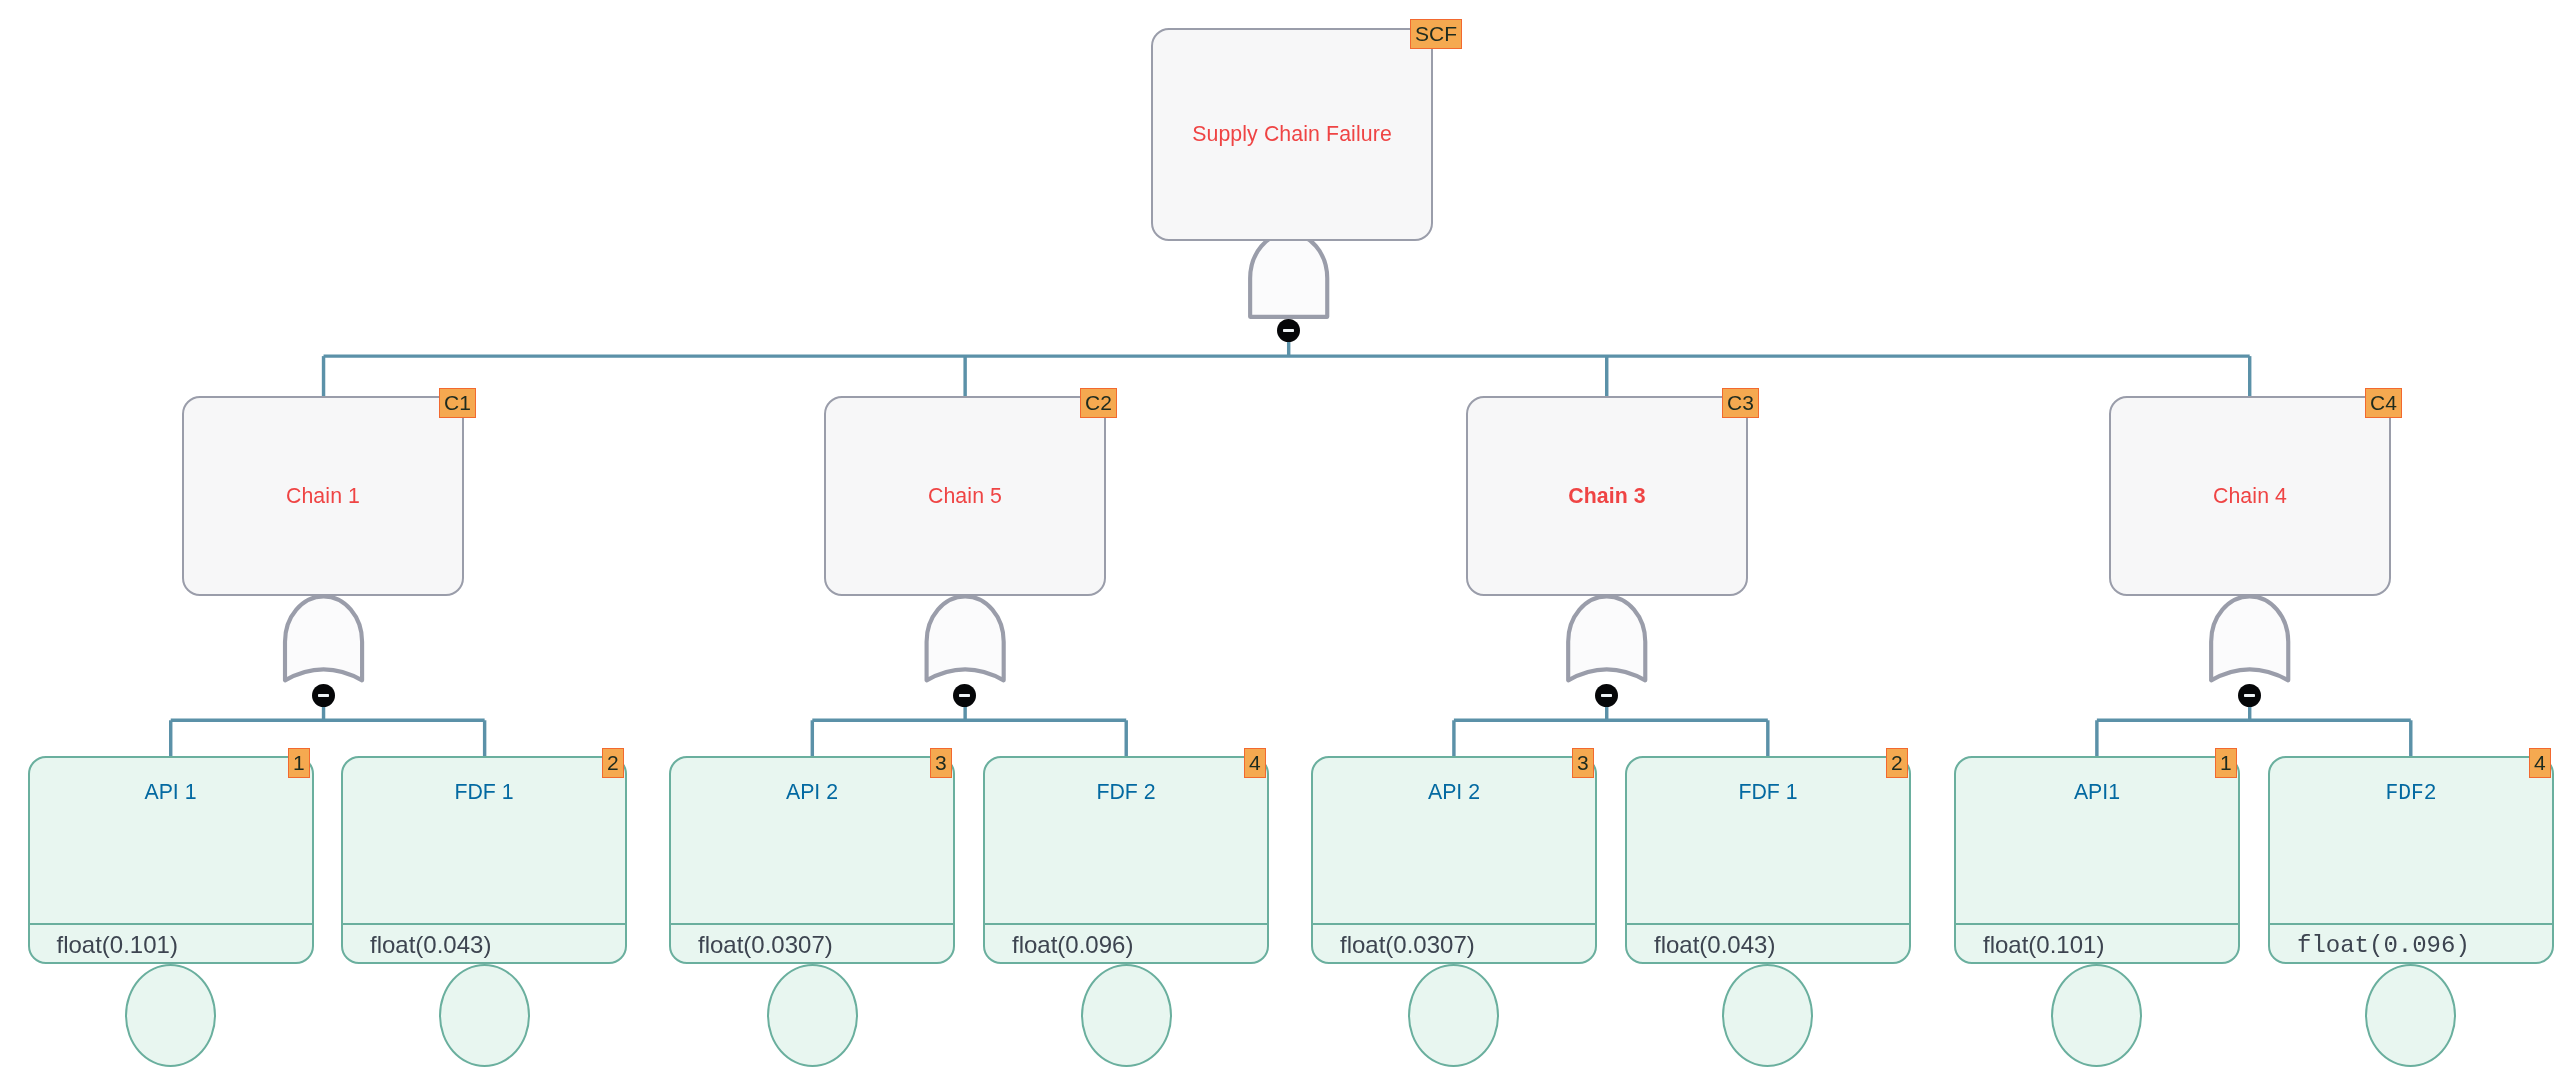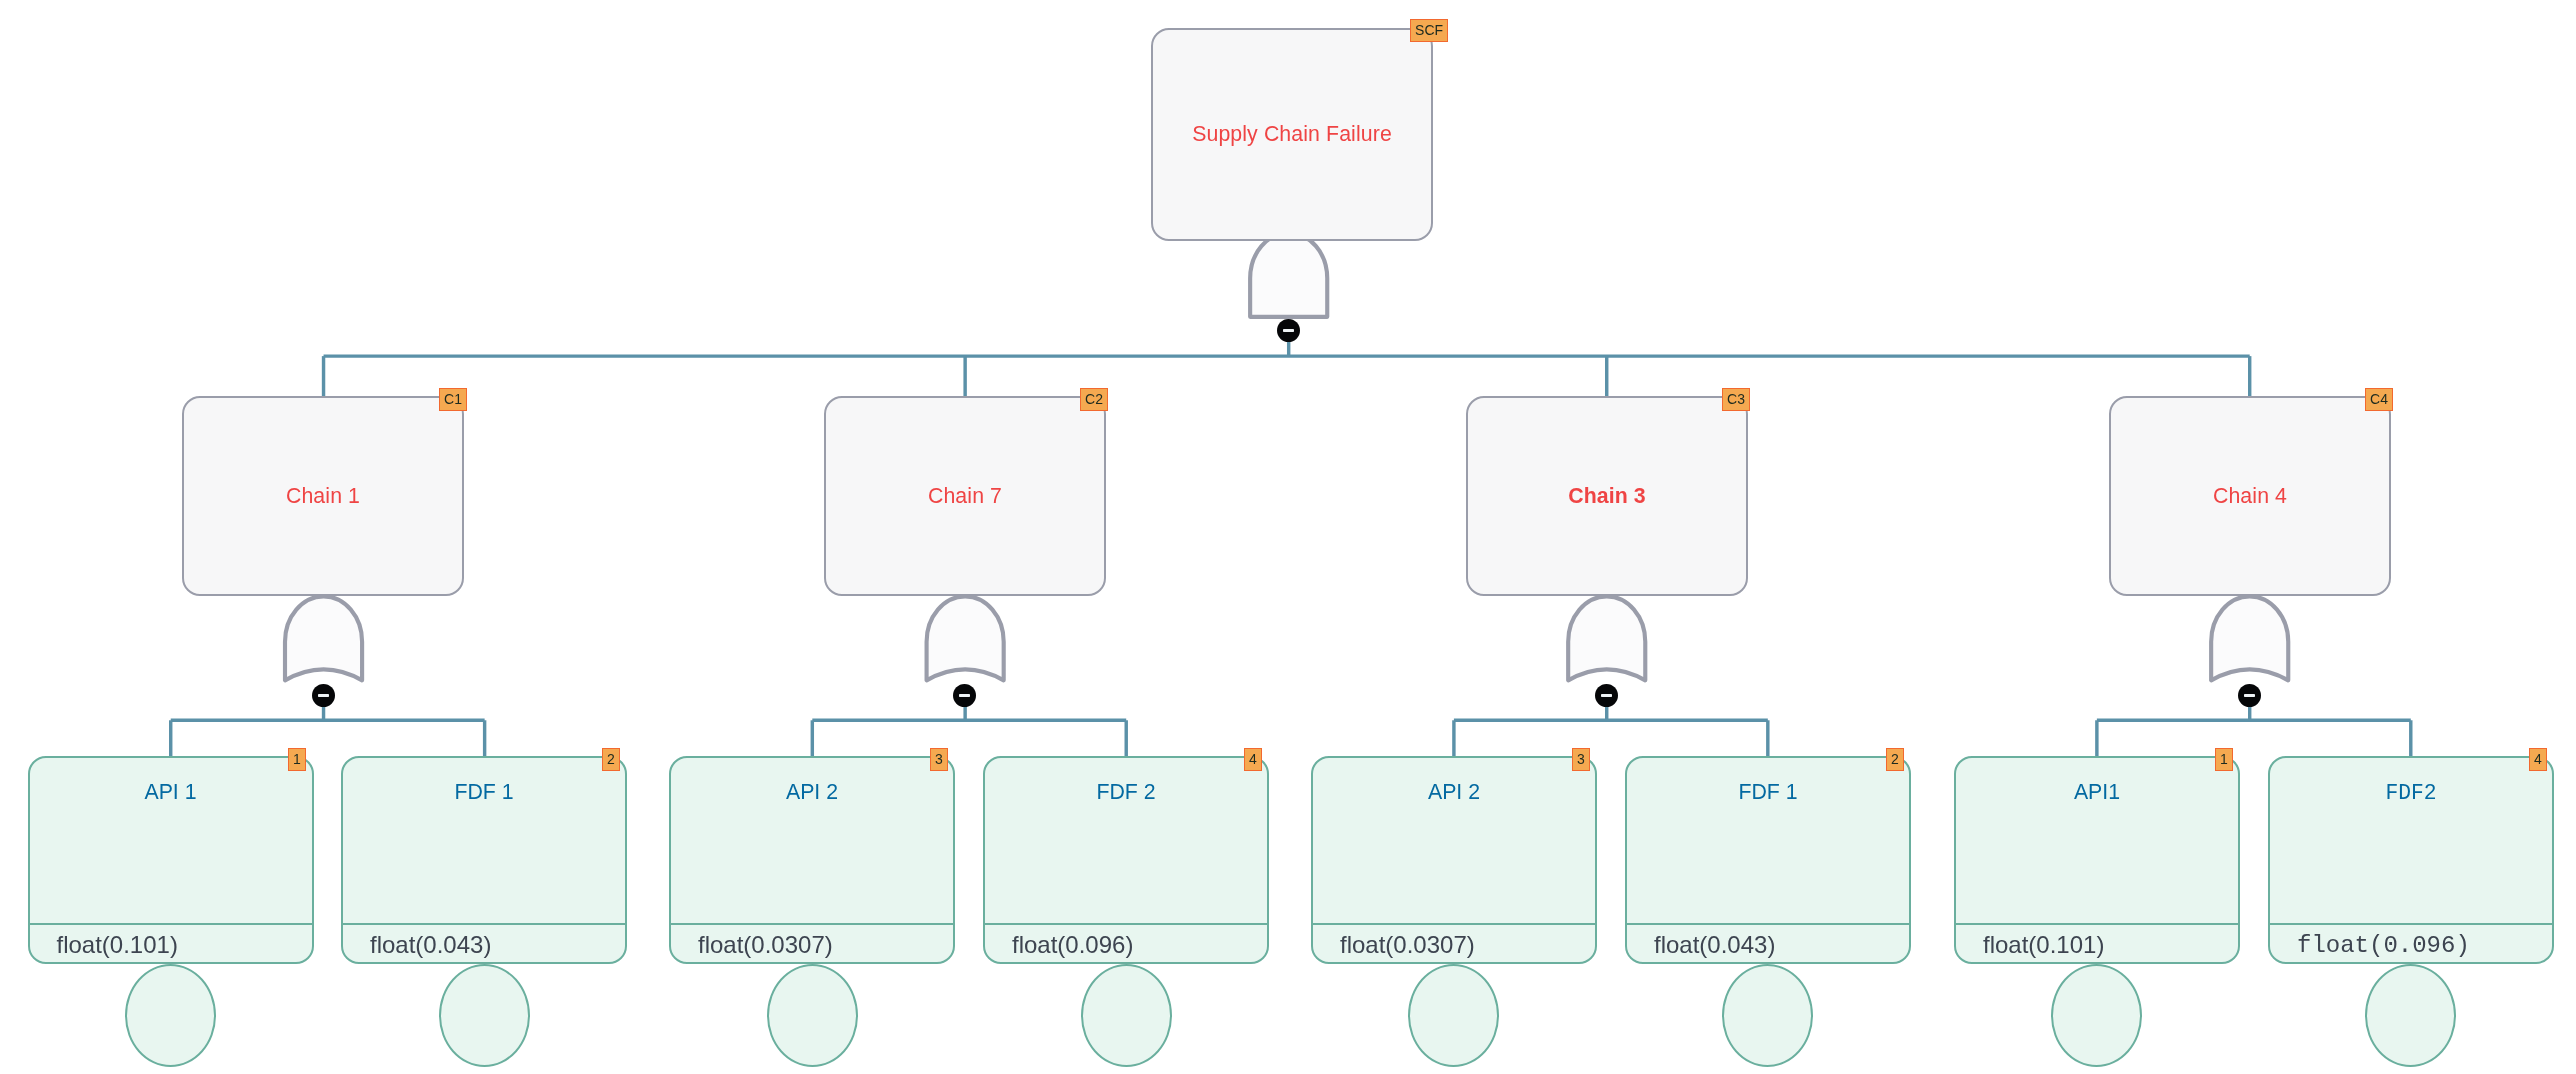--- a/index.html
+++ b/index.html
@@ -81,21 +81,21 @@
     color: #3d4450;
     white-space: nowrap;
   }
 
   
   .badge {
     position: absolute;
     background: #f5a950;
     border: 1.4px solid #f2692f;
     color: #1d2b1f;
-    font-size: 14px;
+    font-size: 21px;
     line-height: 1;
     padding: 3.4px 4.1px 4.1px 4.1px;
     white-space: nowrap;
     z-index: 6;
     font-weight: 500;
   }
 
   
   .collapse-btn {
     position: absolute;
@@ -193,21 +193,21 @@
   <div class="node">
     <div class="ievent-box" style="left:182px; top:396px; width:282px; height:200px;">
       <span class="ievent-label">Chain 1</span>
     </div>
     <div class="badge" style="left:439px; top:388px;">C1</div>
   </div>
   <div class="collapse-btn" style="left:312px; top:684px;"></div>
 
   <div class="node">
     <div class="ievent-box" style="left:824px; top:396px; width:282px; height:200px;">
-      <span class="ievent-label">Chain 7</span>
+      <span class="ievent-label">Chain 5</span>
     </div>
     <div class="badge" style="left:1080px; top:388px;">C2</div>
   </div>
   <div class="collapse-btn" style="left:953px; top:684px;"></div>
 
   <div class="node">
     <div class="ievent-box" style="left:1466px; top:396px; width:282px; height:200px;font-weight:bold;">
       <span class="ievent-label">Chain 3</span>
     </div>
     <div class="badge" style="left:1722px; top:388px;">C3</div>

